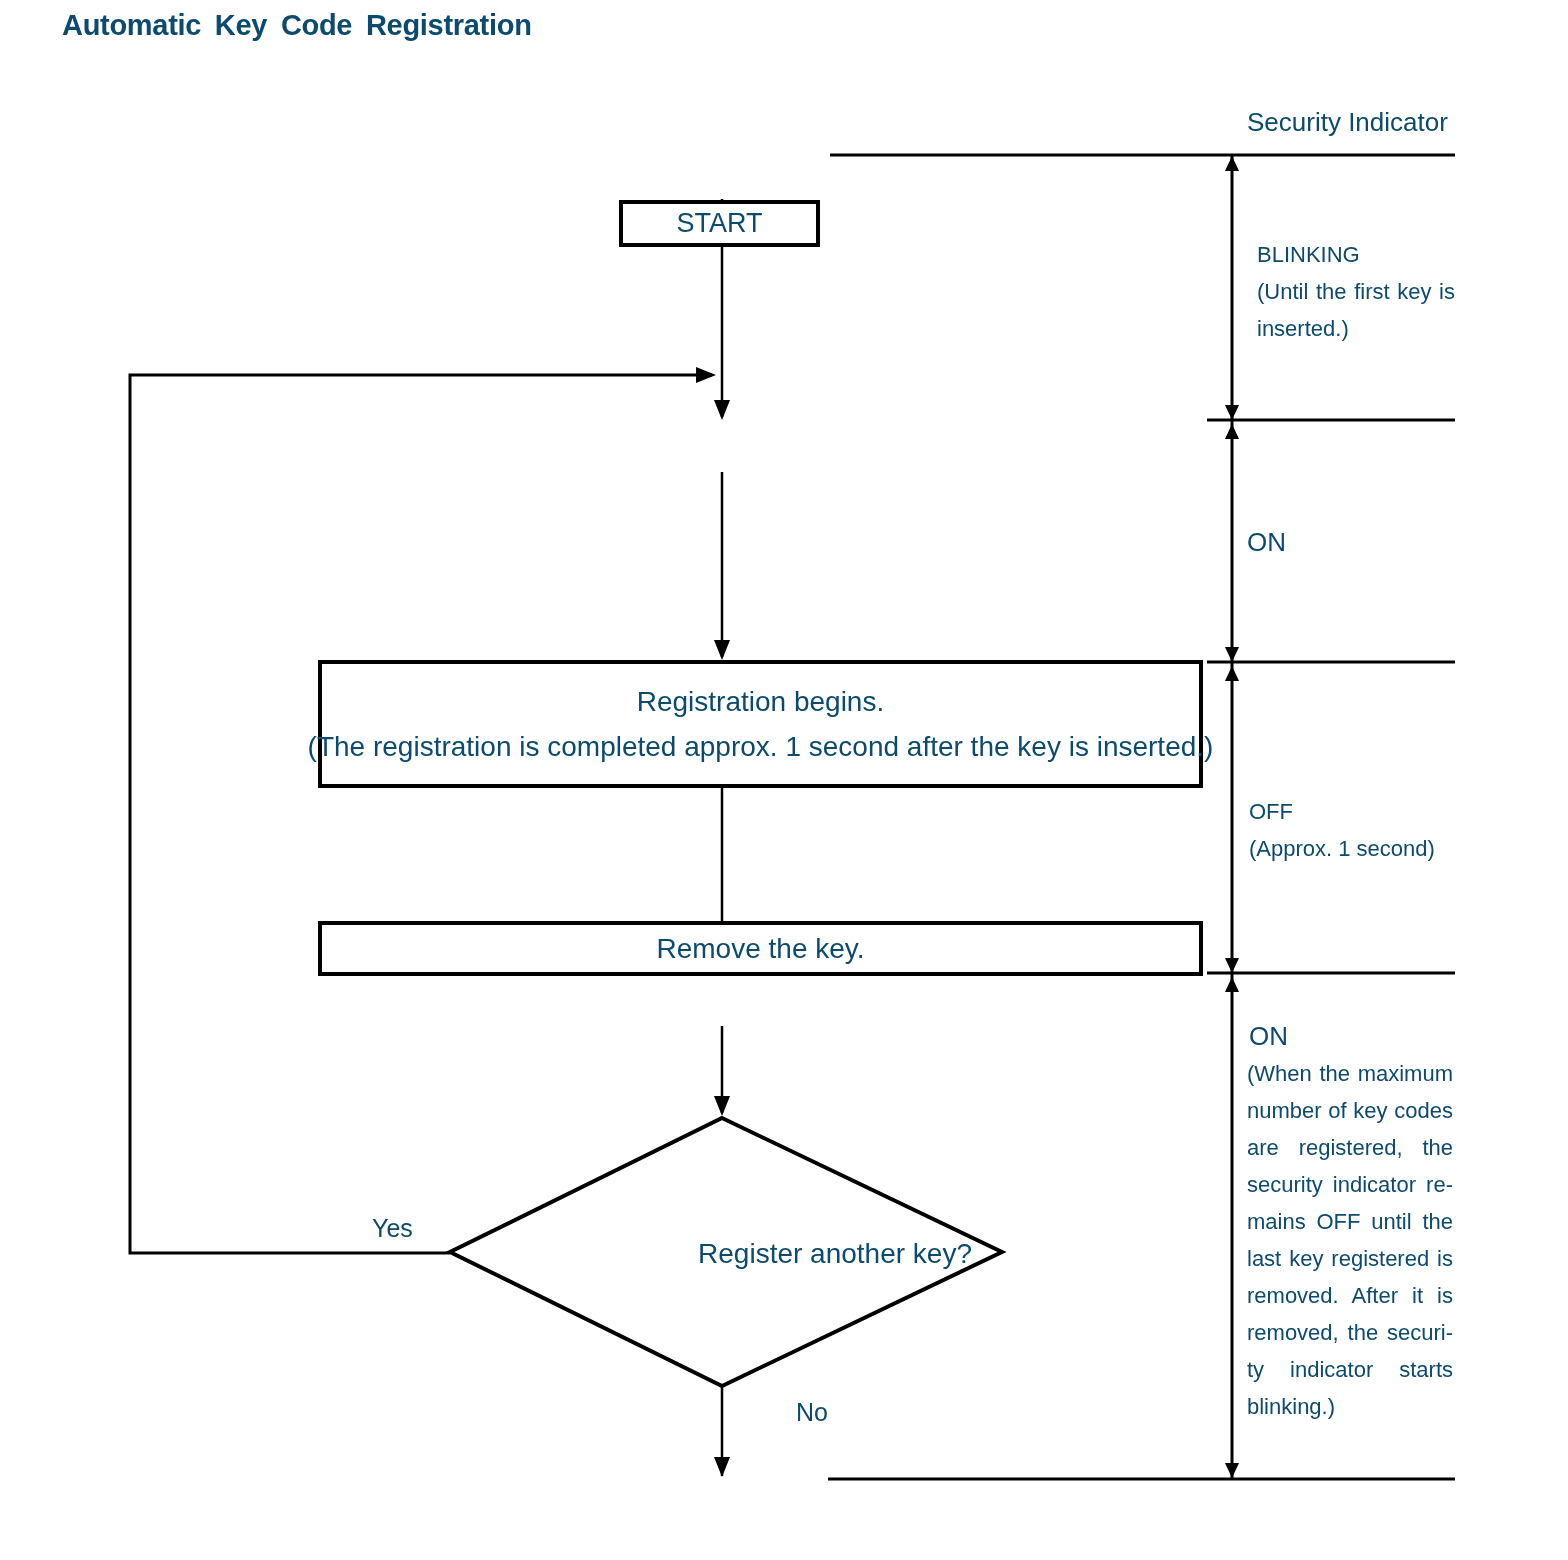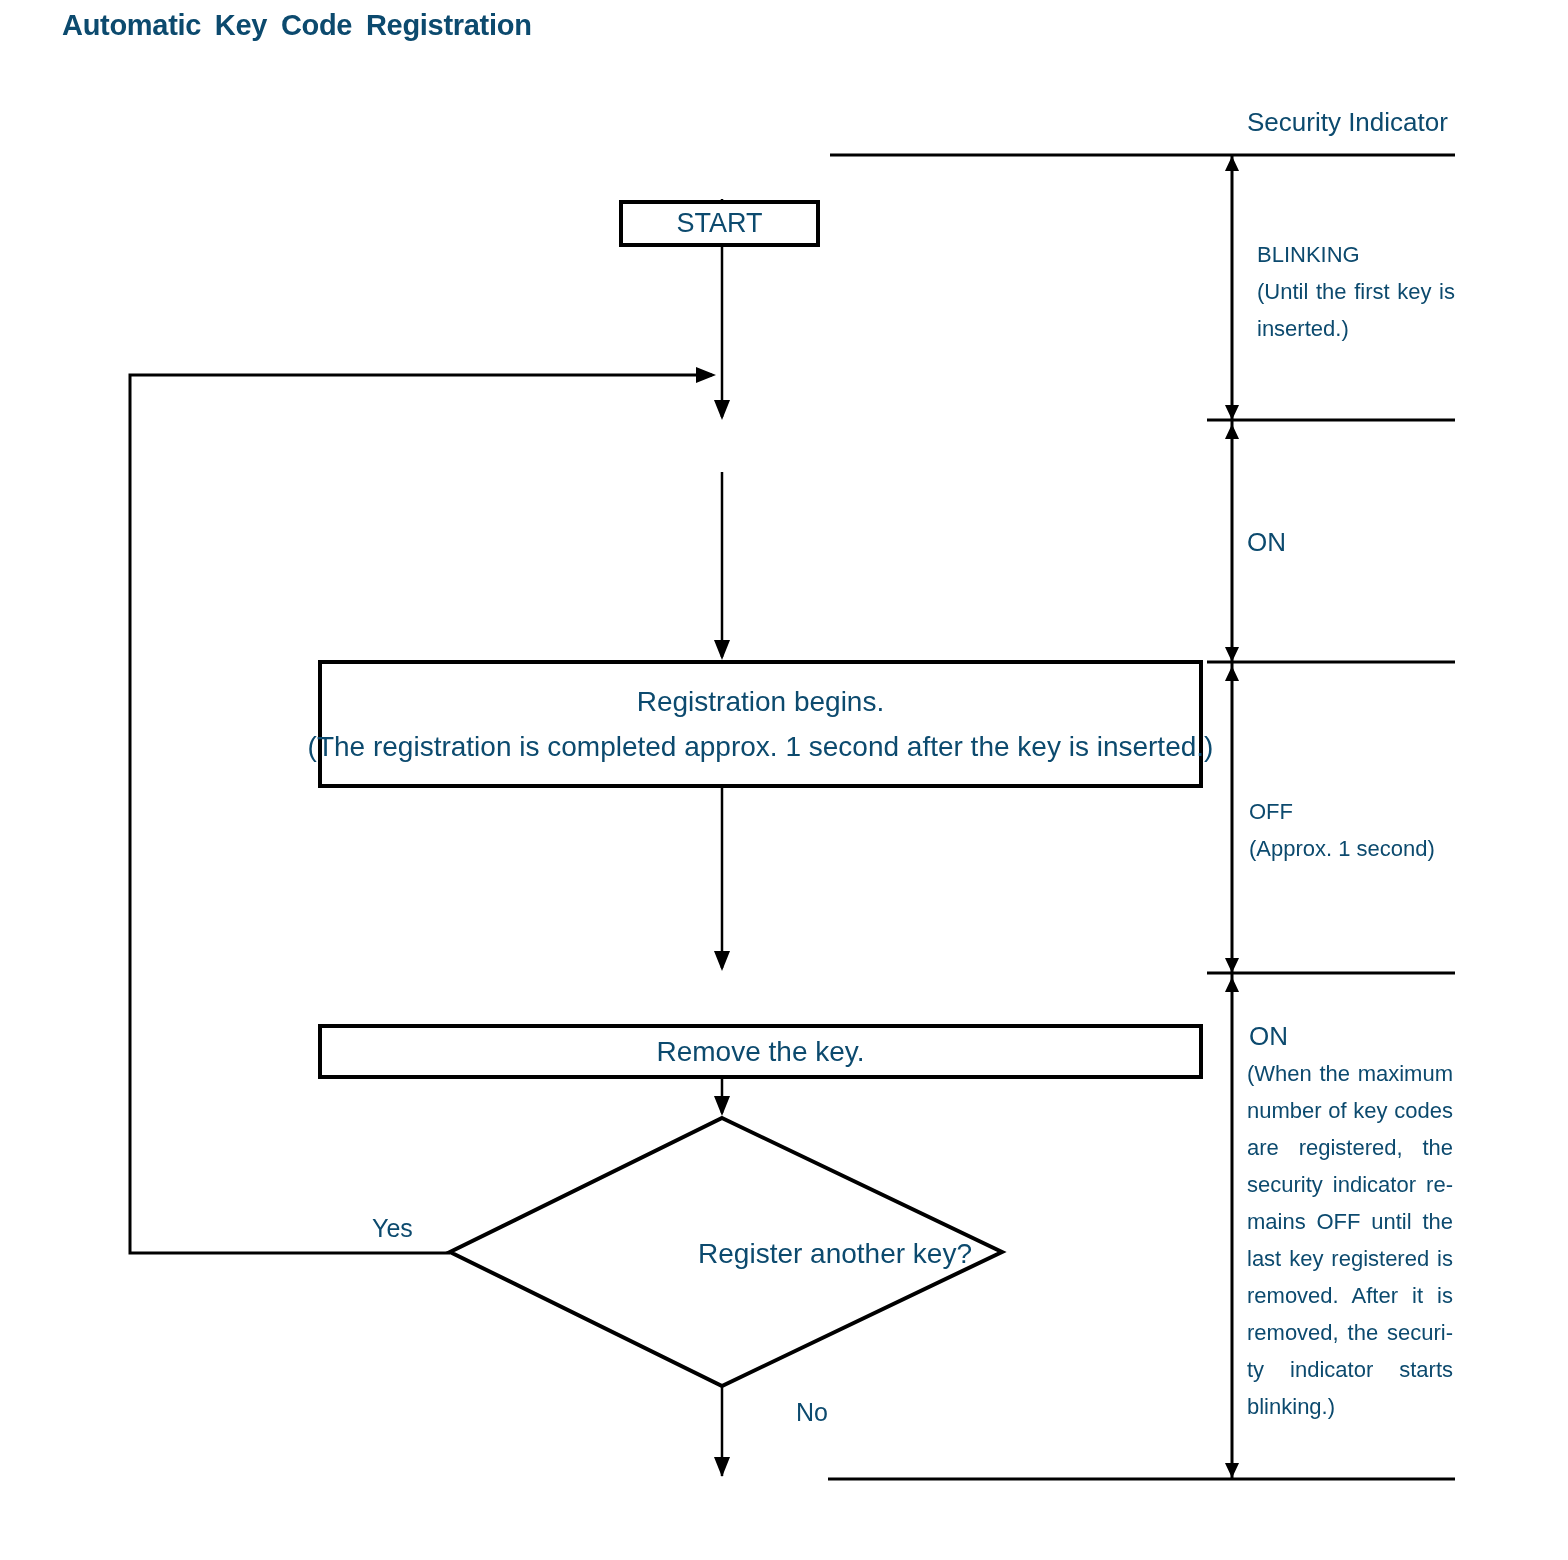--- a/index.html
+++ b/index.html
@@ -79,21 +79,21 @@
   <div class="pbox terminal" style="left:619px; top:153px; width:201px; height:47px;">
     <div>START</div>
   </div>
 
 
   <div class="pbox" style="left:318px; top:660px; width:885px; height:128px;">
     <div>Registration begins.</div>
     <div>(The registration is completed approx. 1 second after the key is inserted.)</div>
   </div>
 
-  <div class="pbox" style="left:318px; top:1024px; width:885px; height:55px;">
+  <div class="pbox" style="left:318px; top:921px; width:885px; height:55px;">
     <div>Remove the key.</div>
   </div>
 
 
   <div class="decision-text">Register another key?</div>
   <div class="branch-label" style="left:372px; top:1214px;">Yes</div>
   <div class="branch-label" style="left:796px; top:1398px;text-align:right;">No</div>
 
   <div class="side-note" style="left:1257px; top:236px; width:198px;">
     <div>BLINKING</div>

